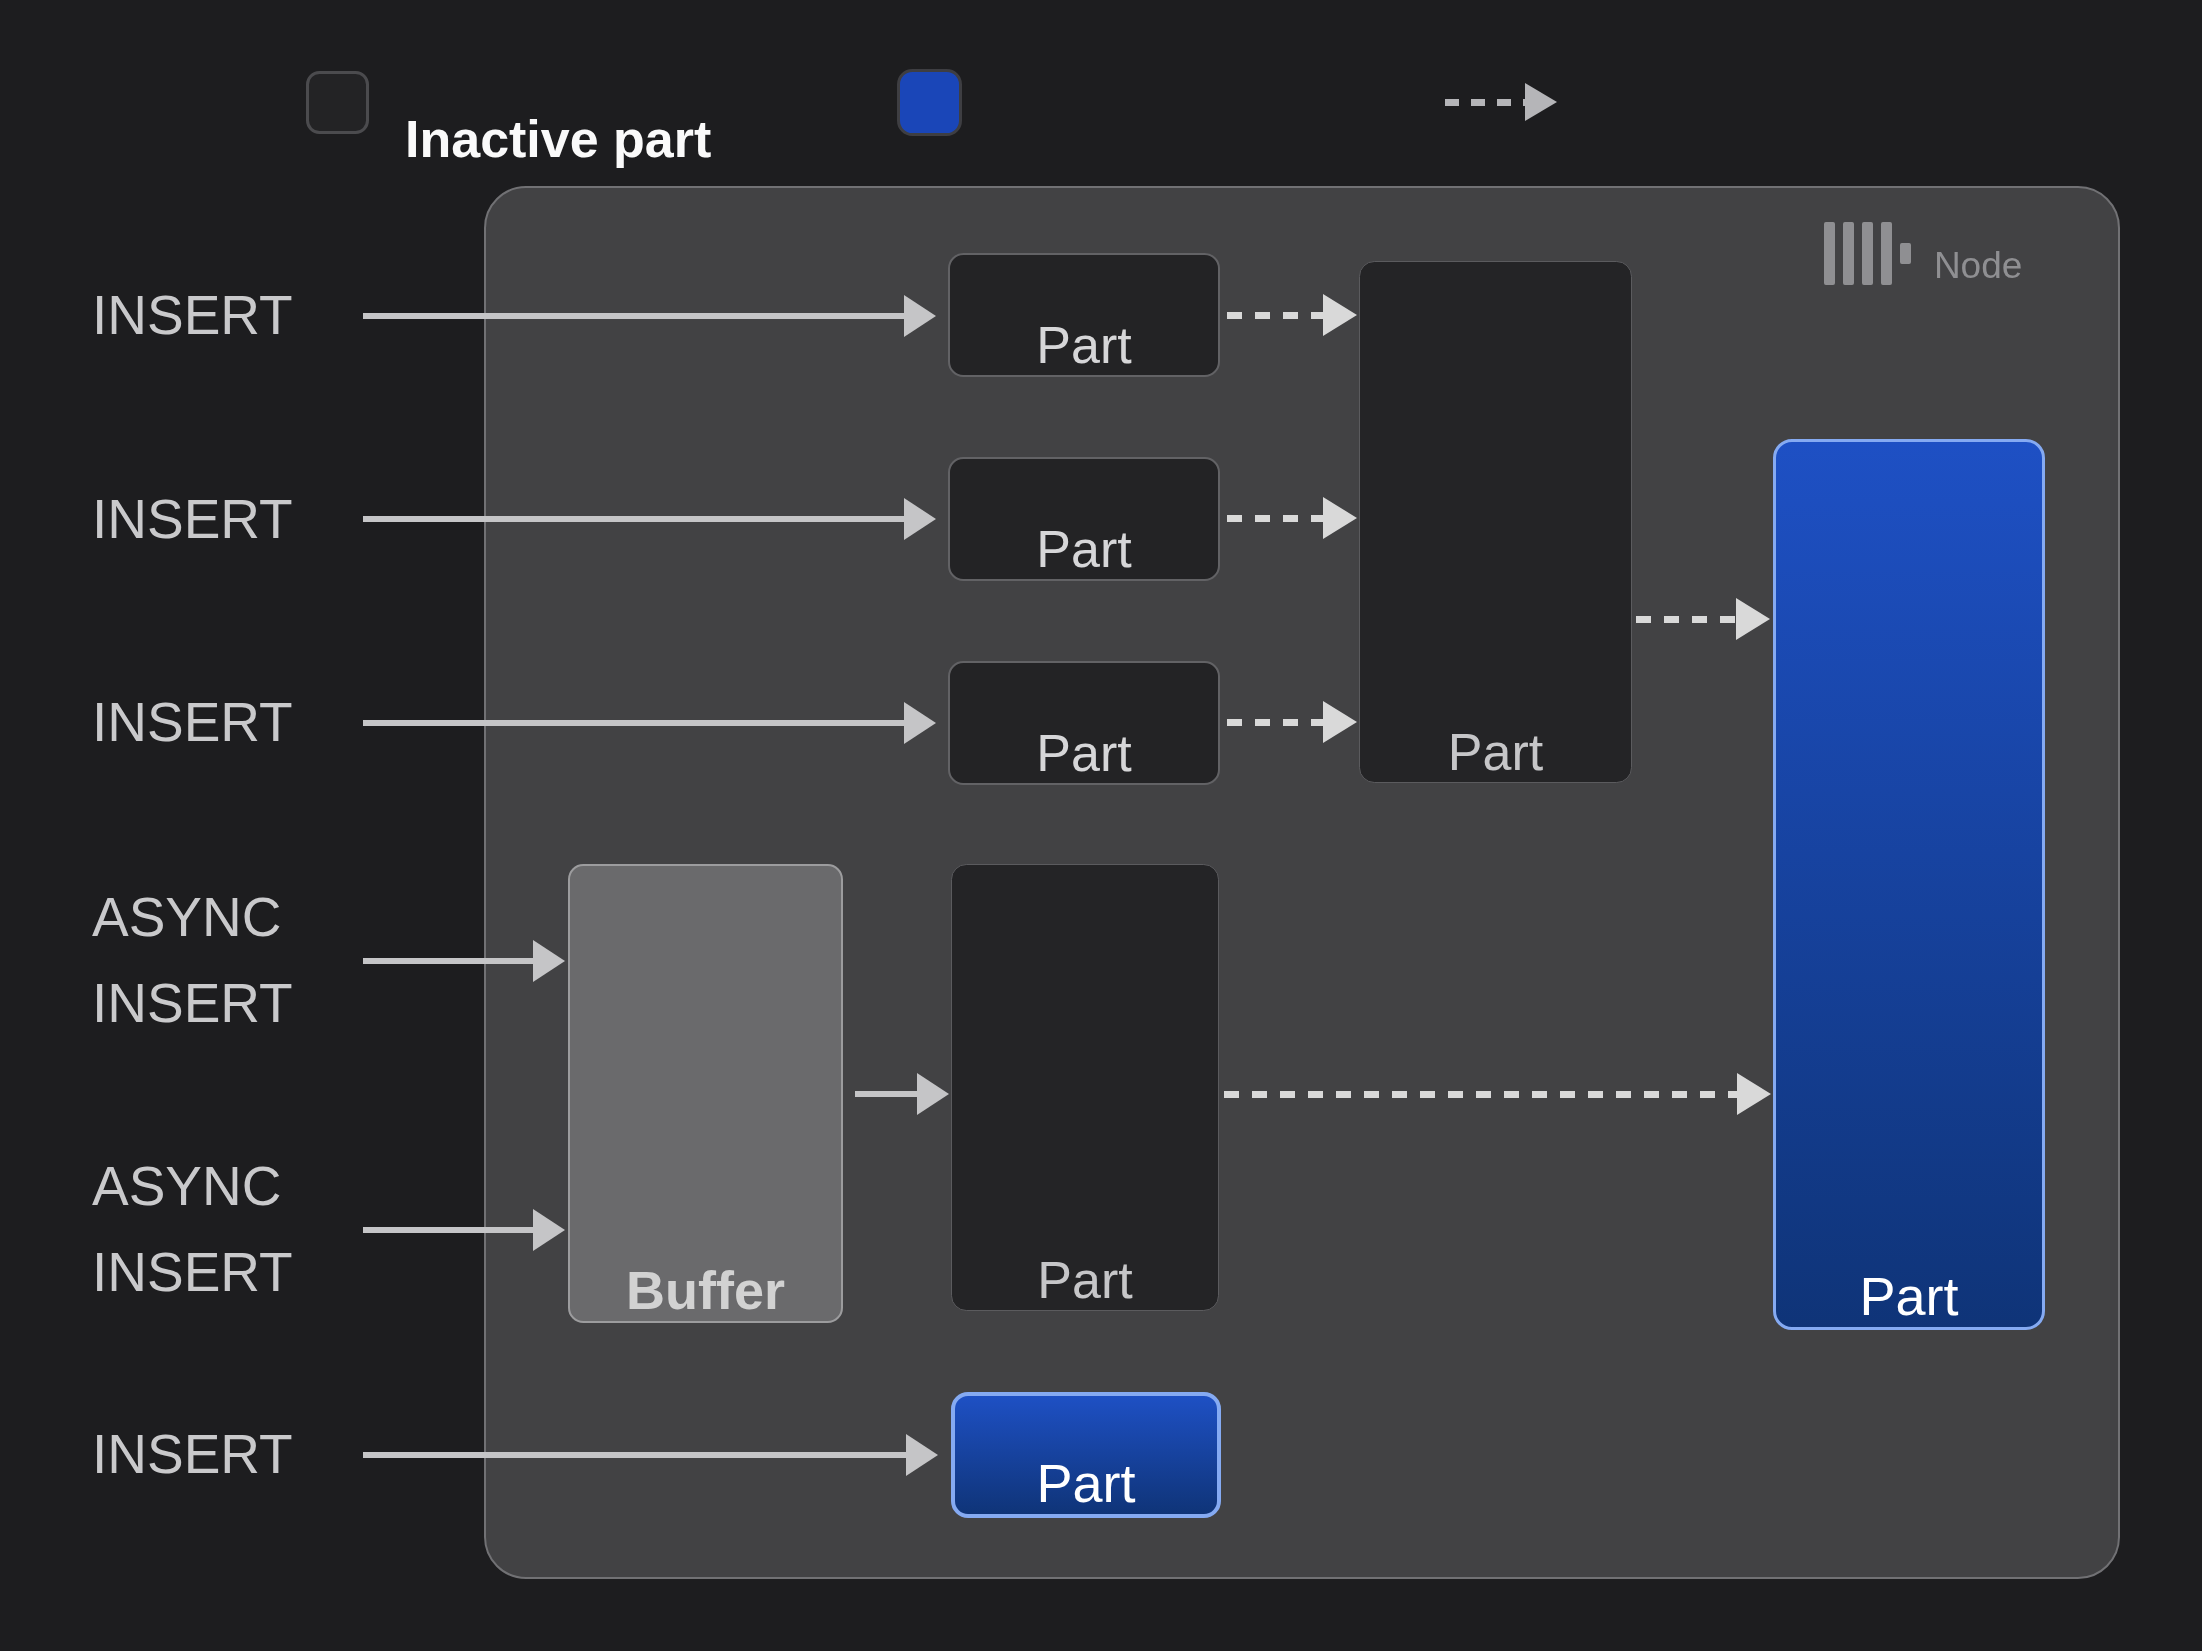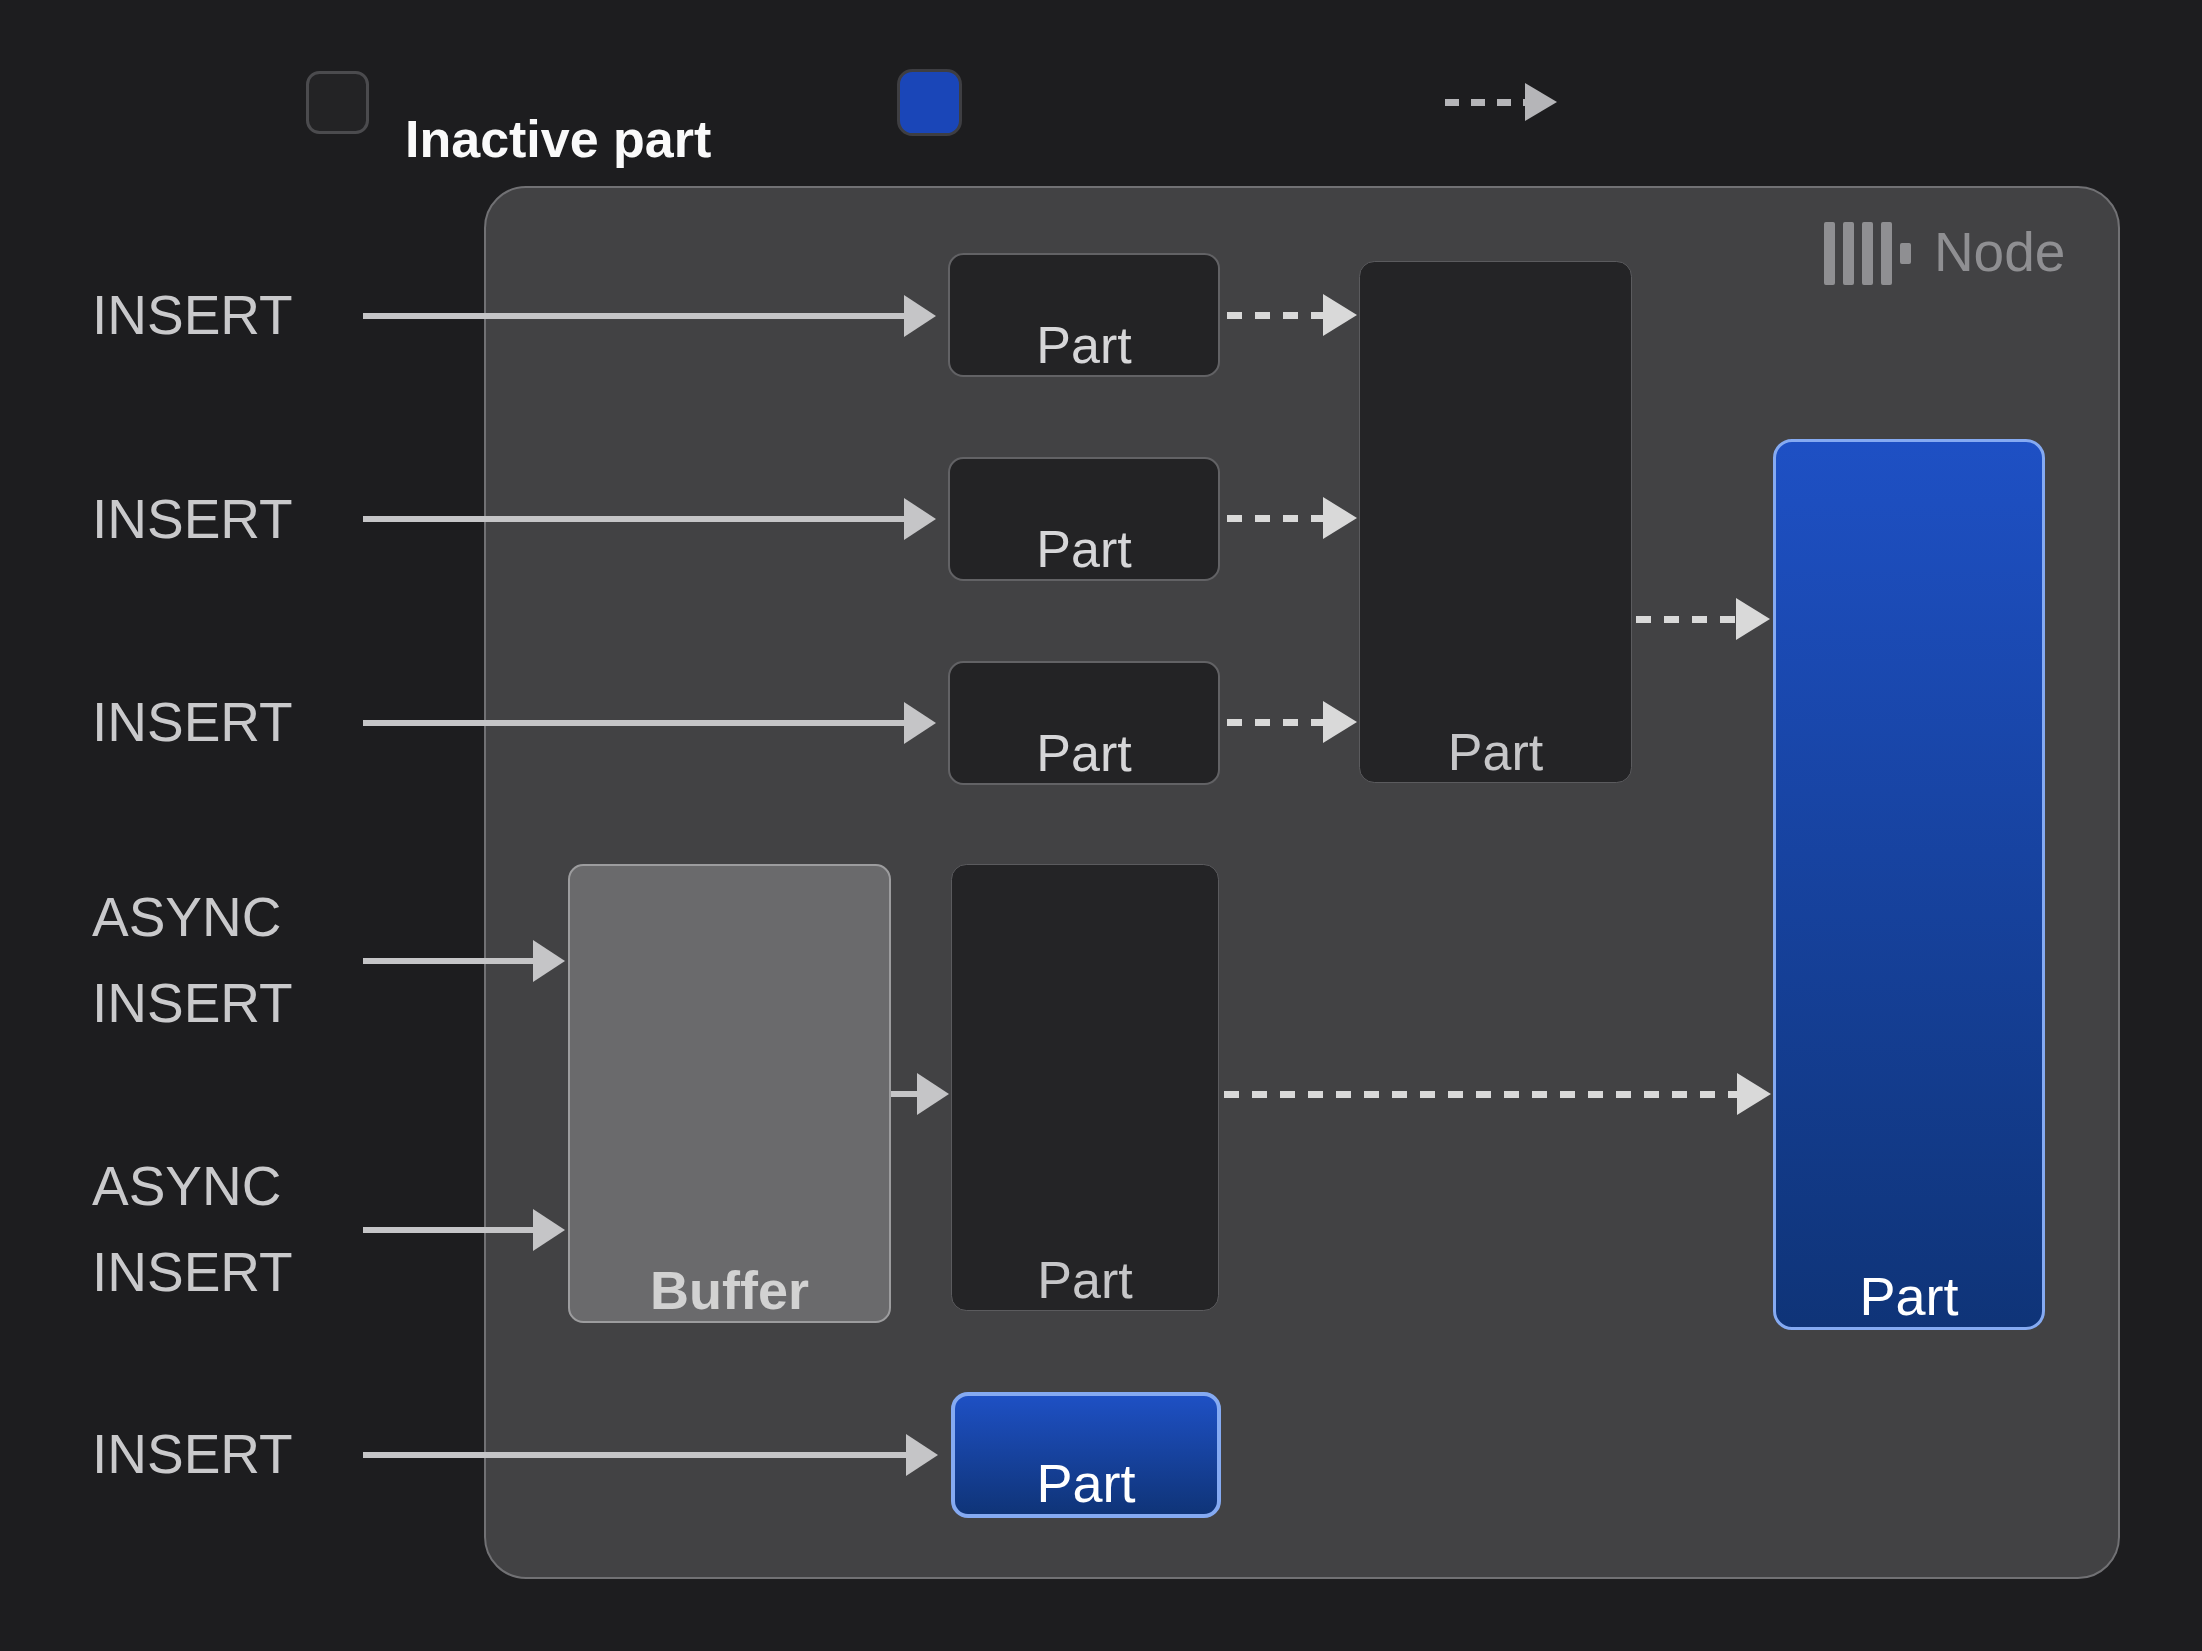--- a/index.html
+++ b/index.html
@@ -3,22 +3,22 @@
 <meta charset="utf-8">
 <style>
   html,body{margin:0;padding:0;background:#1d1d1f;}
   .stage{position:relative;width:2202px;height:1652px;background:var(--background,#1d1d1f);
          font-family:"Liberation Sans",sans-serif;overflow:hidden;}
 
   
   .node{position:absolute;left:484px;top:186px;width:1636px;height:1393px;
         background:var(--node-fill,#424244);border:2.9px solid var(--node-border,#717174);
         border-radius:42px;box-sizing:border-box;}
-  .node-title{position:absolute;left:1824px;top:220px;display:flex;align-items:flex-start;gap:23px;
-              color:var(--node-title,#8f8f92);font-size:55px;font-weight:500;}
+  .node-title{position:absolute;left:1824px;top:220px;display:flex;align-items:flex-end;gap:23px;
+              color:var(--node-title,#8f8f92);font-size:37px;font-weight:500;}
   .logo{display:flex;align-items:center;gap:8.6px;height:67px;}
   .logo .bar{width:10.5px;height:63px;background:var(--node-title,#8f8f92);border-radius:1.9px;}
   .logo .dot{width:10.5px;height:21px;background:var(--node-title,#8f8f92);border-radius:1.9px;}
 
   
   .swatch{position:absolute;box-sizing:border-box;}
   .sw-inactive{left:306px;top:71px;width:63px;height:63px;background:var(--inactive-fill,#232325);
                border:3.8px solid #4b4b4e;border-radius:13.4px;}
   .sw-active{left:897px;top:69px;width:65px;height:67px;background:#1a46b8;
              border:3.8px solid #3e3e42;border-radius:15.3px;}
@@ -37,21 +37,21 @@
   .part-lg{background:#242426;border:1.9px solid #5b5b5e;border-radius:15.3px;color:#c6c6c8;font-size:52px;}
   .buffer{background:var(--buffer-fill,#6a6a6c);border:2.9px solid var(--buffer-border,#9c9c9e);
           border-radius:15.3px;color:#d2d2d2;font-size:54px;font-weight:bold;}
   .part-active{background:linear-gradient(180deg,var(--active-top,#1e50c4),var(--active-bottom,#0f3478));
                border:3.8px solid var(--active-border,#85aaf2);border-radius:19px;color:#ffffff;font-size:54px;}
   .b-row1{left:948px;top:253px;width:272px;height:124px;}
   .b-row2{left:948px;top:457px;width:272px;height:124px;}
   .b-row3{left:948px;top:661px;width:272px;height:124px;}
   .b-merge{left:1359px;top:261px;width:273px;height:522px;}
   .b-mid{left:951px;top:864px;width:268px;height:447px;}
-  .b-buffer{left:568px;top:864px;width:323px;height:459px;}
+  .b-buffer{left:568px;top:864px;width:275px;height:459px;}
   .b-active{left:1773px;top:439px;width:272px;height:891px;}
   .b-bottom{left:951px;top:1392px;width:270px;height:126px;border-width:4.8px;border-radius:17px;}
 
   
   .input-label{position:absolute;left:84px;color:var(--text-light,#c9c9cb);font-size:55px;line-height:63px;margin-left:8px;}
   .il-1{top:284px;} .il-2{top:488px;} .il-3{top:691px;} .il-6{top:1423px;}
   .async{line-height:86px;}
   .il-4{top:874px;} .il-5{top:1143px;}
 
   

